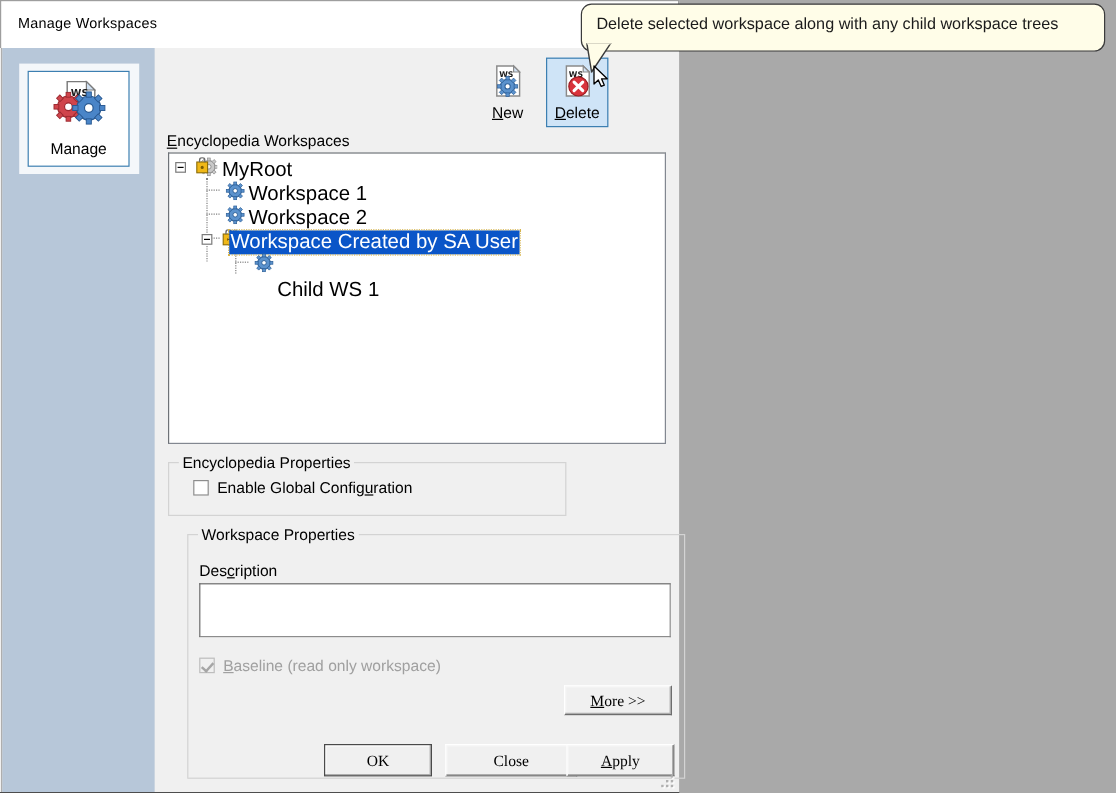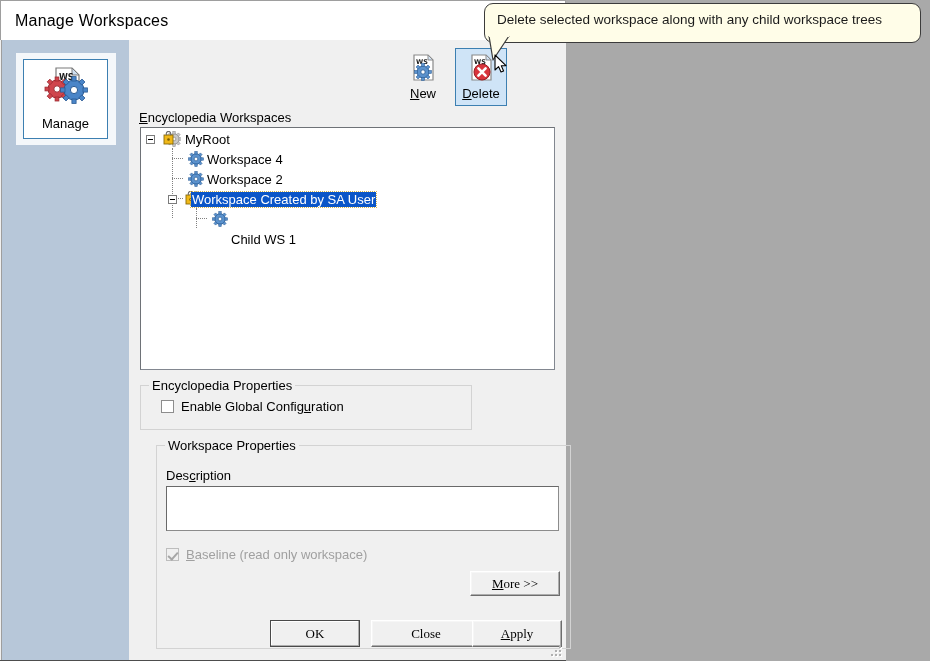--- a/index.html
+++ b/index.html
@@ -41,21 +41,21 @@
     background: #ffffff;
     border-top: 1px solid #9e9e9e;
     border-left: 1px solid #9e9e9e;
     border-right: 1px solid #9e9e9e;
     box-sizing: border-box;
   }
   #title-text {
     position: absolute;
     left: 14px;
     top: 11px;
-    font-size: 16px;
+    font-size: 12px;
     color: #000000;
     letter-spacing: 0.2px;
     white-space: nowrap;
   }
 
   #client {
     position: absolute;
     left: 1px;
     top: 40px;
     width: 564px;
@@ -182,21 +182,21 @@
   }
   .tree-row {
     position: absolute;
     height: 20px;
     left: 0;
     white-space: nowrap;
   }
   .tree-row .node-label {
     position: absolute;
     top: 2px;
-    font-size: 13px;
+    font-size: 17px;
     color: #000;
     white-space: nowrap;
   }
   .node-label.selected {
     background: #0a55c8;
     color: #ffffff;
     outline: 1px dotted #d6b44c;
     padding: 0px 1px;
   }
   .expander {
@@ -561,21 +561,21 @@
                   <rect x="-1.2" y="4.9" width="2.4" height="2.5"></rect>
                   <rect x="-7.4" y="-1.2" width="2.5" height="2.4"></rect>
                   <rect x="4.9" y="-1.2" width="2.5" height="2.4"></rect>
                   <rect x="-1.2" y="-7.4" width="2.4" height="2.5" transform="rotate(45)"></rect>
                   <rect x="-1.2" y="4.9" width="2.4" height="2.5" transform="rotate(45)"></rect>
                   <rect x="-7.4" y="-1.2" width="2.5" height="2.4" transform="rotate(45)"></rect>
                   <rect x="4.9" y="-1.2" width="2.5" height="2.4" transform="rotate(45)"></rect>
                 </g>
               </g>
             </svg>
-            <div class="node-label" style="left:66px;">Workspace 4</div>
+            <div class="node-label" style="left:66px;">Workspace 1</div>
           </div>
 
           <div class="tree-row" style="top:42px;">
             <svg width="18" height="16" viewBox="0 0 18 16" style="position:absolute; left:46px; top:1px;">
               <g transform="translate(9,8)">
                 <circle cx="0" cy="0" r="5.3" fill="#5b92cd" stroke="#2f6199" stroke-width="0.9"></circle>
                 <circle cx="0" cy="0" r="1.9" fill="#ffffff" stroke="#2f6199" stroke-width="0.8"></circle>
                 <g fill="#5b92cd" stroke="#2f6199" stroke-width="0.6">
                   <rect x="-1.2" y="-7.4" width="2.4" height="2.5"></rect>
                   <rect x="-1.2" y="4.9" width="2.4" height="2.5"></rect>

